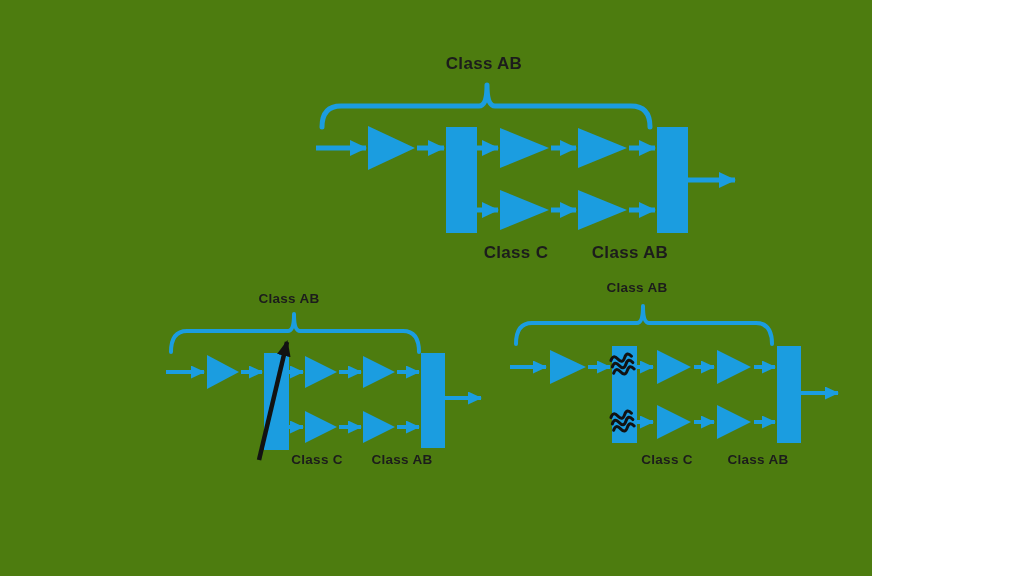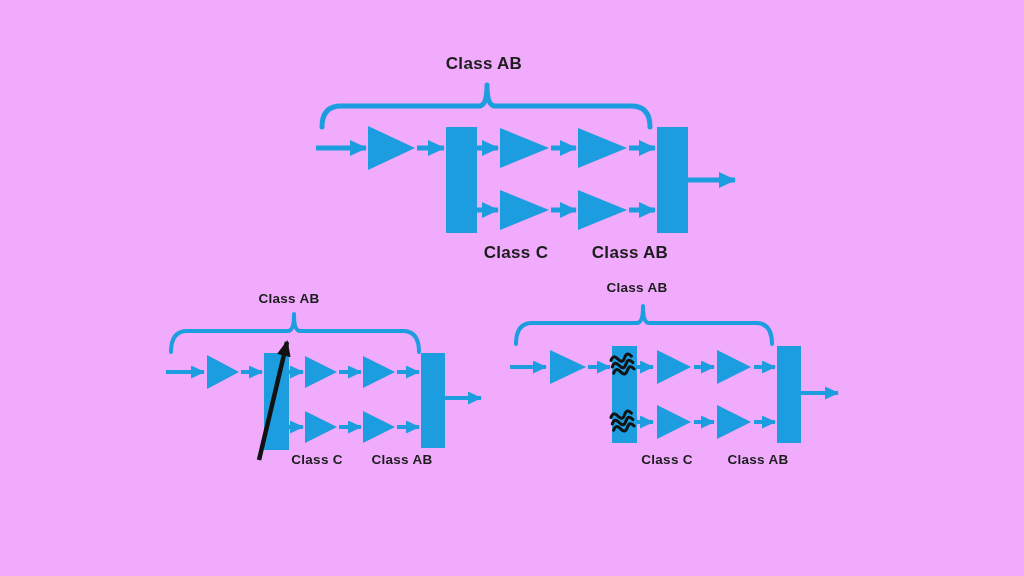--- a/index.html
+++ b/index.html
@@ -2,23 +2,23 @@
 <html><head>
 <meta charset="utf-8">
 <style>
   html, body {
     margin: 0;
     padding: 0;
     background: #ffffff;
   }
   .canvas {
     position: relative;
-    width: 1024px;
+    width: 872px;
     height: 576px;
-    background: #f0abfc;
+    background: #4d7c0f;
     overflow: hidden;
   }
   svg { display: block; }
   .lbl {
     font-family: "Liberation Sans", sans-serif;
     font-weight: 700;
     fill: #1c1c1c;
     text-anchor: middle;
     letter-spacing: 0.3px;
   }

